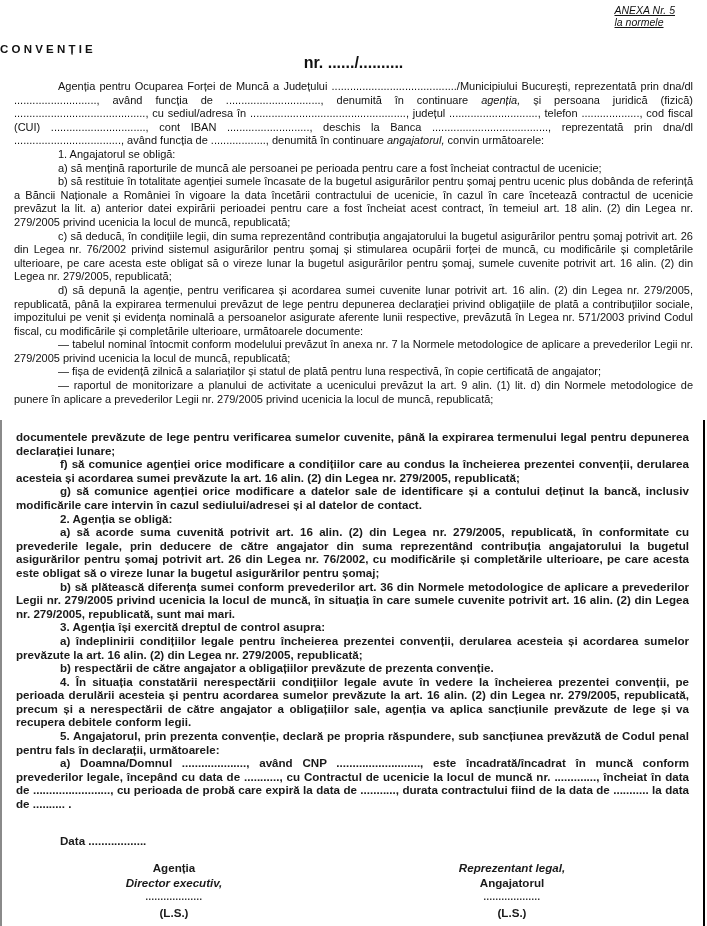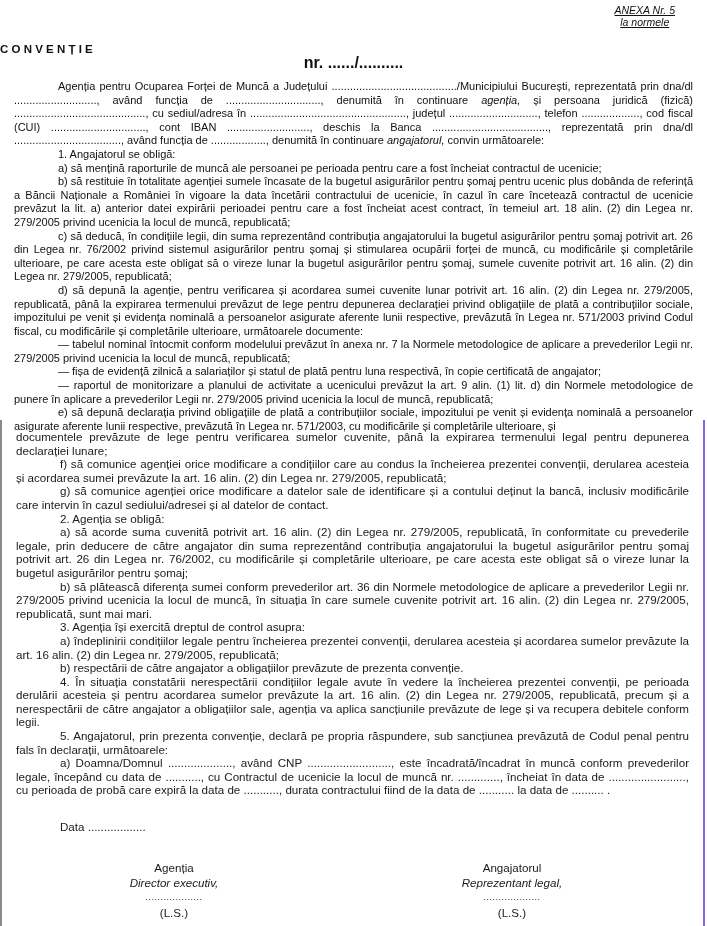--- a/index.html
+++ b/index.html
@@ -1,39 +1,40 @@
 <!DOCTYPE html>
 <html><head>
   <meta charset="utf-8">
   <style>
     html, body { margin: 0; padding: 0; background: #ffffff; }
     body {
       width: 707px; height: 926px; overflow: hidden; position: relative;
       font-family: "Liberation Sans", sans-serif; color: #111;
     }
     .annex {
-      position: absolute; right: 32px; top: 4px; text-align: center;
+      position: absolute; right: 32px; top: 4px; text-align: left;
       font-size: 10.5px; font-style: italic; line-height: 12px; text-decoration: underline;
     }
     .title {
       position: absolute; left: 0; right: 0; top: 42px; 
       font-weight: bold; font-size: 11.5px; letter-spacing: 3.2px; line-height: 14px;
     }
     .number {
       position: absolute; left: 0; right: 0; top: 56px; text-align: center;
       font-weight: bold; font-size: 16px; line-height: 14px;
     }
     .page1 {
       position: absolute; left: 14px; right: 14px; top: 80px;
       font-size: 11px; line-height: 13.6px; text-align: justify;
     }
     .page2 {
       position: absolute; left: 0; top: 420px; width: 705px; height: 506px;
-      border-left: 2px solid #8a8a8a; border-right: 2px solid #8b5cf6;
+      border-left: 2px solid #8a8a8a; border-right: 2px solid #000000;
       box-sizing: border-box;
+      font-weight: bold;
     }
     .page2 .body {
       position: absolute; left: 14px; right: 14px; top: 10px;
       font-size: 11.6px; line-height: 13.6px; text-align: justify; color: #1a1a1a;
     }
     p { margin: 0; }
     .ind { text-indent: 44px; }
     .ind2 { text-indent: 44px; }
     i { font-style: italic; }
     .gap { height: 13px; }
@@ -62,21 +63,20 @@
   <p class="ind"><span>Agenția pentru Ocuparea Forței de Muncă a Județului ........................................./Municipiului București, reprezentată prin dna/dl ..........................., având funcția de ..............................., denumită în continuare </span><i>agenția,</i><span> și persoana juridică (fizică) ..........................................., cu sediul/adresa în ..................................................., județul ............................., telefon ..................., cod fiscal (CUI) ..............................., cont IBAN ..........................., deschis la Banca ......................................, reprezentată prin dna/dl ..................................., având funcția de .................., denumită în continuare </span><i>angajatorul,</i><span> convin următoarele:</span></p>
 
   <p class="ind">1. Angajatorul se obligă:</p>
   <p class="ind">a) să mențină raporturile de muncă ale persoanei pe perioada pentru care a fost încheiat contractul de ucenicie;</p>
   <p class="ind">b) să restituie în totalitate agenției sumele încasate de la bugetul asigurărilor pentru șomaj pentru ucenic plus dobânda de referință a Băncii Naționale a României în vigoare la data încetării contractului de ucenicie, în cazul în care încetează contractul de ucenicie prevăzut la lit. a) anterior datei expirării perioadei pentru care a fost încheiat acest contract, în temeiul art. 18 alin. (2) din Legea nr. 279/2005 privind ucenicia la locul de muncă, republicată;</p>
   <p class="ind">c) să deducă, în condițiile legii, din suma reprezentând contribuția angajatorului la bugetul asigurărilor pentru șomaj potrivit art. 26 din Legea nr. 76/2002 privind sistemul asigurărilor pentru șomaj și stimularea ocupării forței de muncă, cu modificările și completările ulterioare, pe care acesta este obligat să o vireze lunar la bugetul asigurărilor pentru șomaj, sumele cuvenite potrivit art. 16 alin. (2) din Legea nr. 279/2005, republicată;</p>
   <p class="ind">d) să depună la agenție, pentru verificarea și acordarea sumei cuvenite lunar potrivit art. 16 alin. (2) din Legea nr. 279/2005, republicată, până la expirarea termenului prevăzut de lege pentru depunerea declarației privind obligațiile de plată a contribuțiilor sociale, impozitului pe venit și evidența nominală a persoanelor asigurate aferente lunii respective, prevăzută în Legea nr. 571/2003 privind Codul fiscal, cu modificările și completările ulterioare, următoarele documente:</p>
   <p class="ind2">— tabelul nominal întocmit conform modelului prevăzut în anexa nr. 7 la Normele metodologice de aplicare a prevederilor Legii nr. 279/2005 privind ucenicia la locul de muncă, republicată;</p>
   <p class="ind2">— fișa de evidență zilnică a salariaților și statul de plată pentru luna respectivă, în copie certificată de angajator;</p>
   <p class="ind2">— raportul de monitorizare a planului de activitate a ucenicului prevăzut la art. 9 alin. (1) lit. d) din Normele metodologice de punere în aplicare a prevederilor Legii nr. 279/2005 privind ucenicia la locul de muncă, republicată;</p>
-  <p class="ind">e) să depună declarația privind obligațiile de plată a contribuțiilor sociale, impozitului pe venit și evidența nominală a persoanelor asigurate aferente lunii respective, prevăzută în Legea nr. 571/2003, cu modificările și completările ulterioare, și</p>
 </div>
 
 <div class="page2">
   <div class="body">
     <p>documentele prevăzute de lege pentru verificarea sumelor cuvenite, până la expirarea termenului legal pentru depunerea declarației lunare;</p>
     <p class="ind">f) să comunice agenției orice modificare a condițiilor care au condus la încheierea prezentei convenții, derularea acesteia și acordarea sumei prevăzute la art. 16 alin. (2) din Legea nr. 279/2005, republicată;</p>
     <p class="ind">g) să comunice agenției orice modificare a datelor sale de identificare și a contului deținut la bancă, inclusiv modificările care intervin în cazul sediului/adresei și al datelor de contact.</p>
 
     <p class="ind">2. Agenția se obligă:</p>
     <p class="ind">a) să acorde suma cuvenită potrivit art. 16 alin. (2) din Legea nr. 279/2005, republicată, în conformitate cu prevederile legale, prin deducere de către angajator din suma reprezentând contribuția angajatorului la bugetul asigurărilor pentru șomaj potrivit art. 26 din Legea nr. 76/2002, cu modificările și completările ulterioare, pe care acesta este obligat să o vireze lunar la bugetul asigurărilor pentru șomaj;</p>
@@ -96,19 +96,19 @@
   </div>
 
   <div class="signatures">
     <div class="sig-col sig-left">
       <div>Agenția</div>
       <div><i>Director executiv,</i></div>
       <div class="sig-dots">...................</div>
       <div>(L.S.)</div>
     </div>
     <div class="sig-col sig-right">
+      <div><i>Reprezentant legal,</i></div>
       <div>Angajatorul</div>
-      <div><i>Reprezentant legal,</i></div>
       <div class="sig-dots">...................</div>
       <div>(L.S.)</div>
     </div>
   </div>
 </div>
 
 </body></html>

